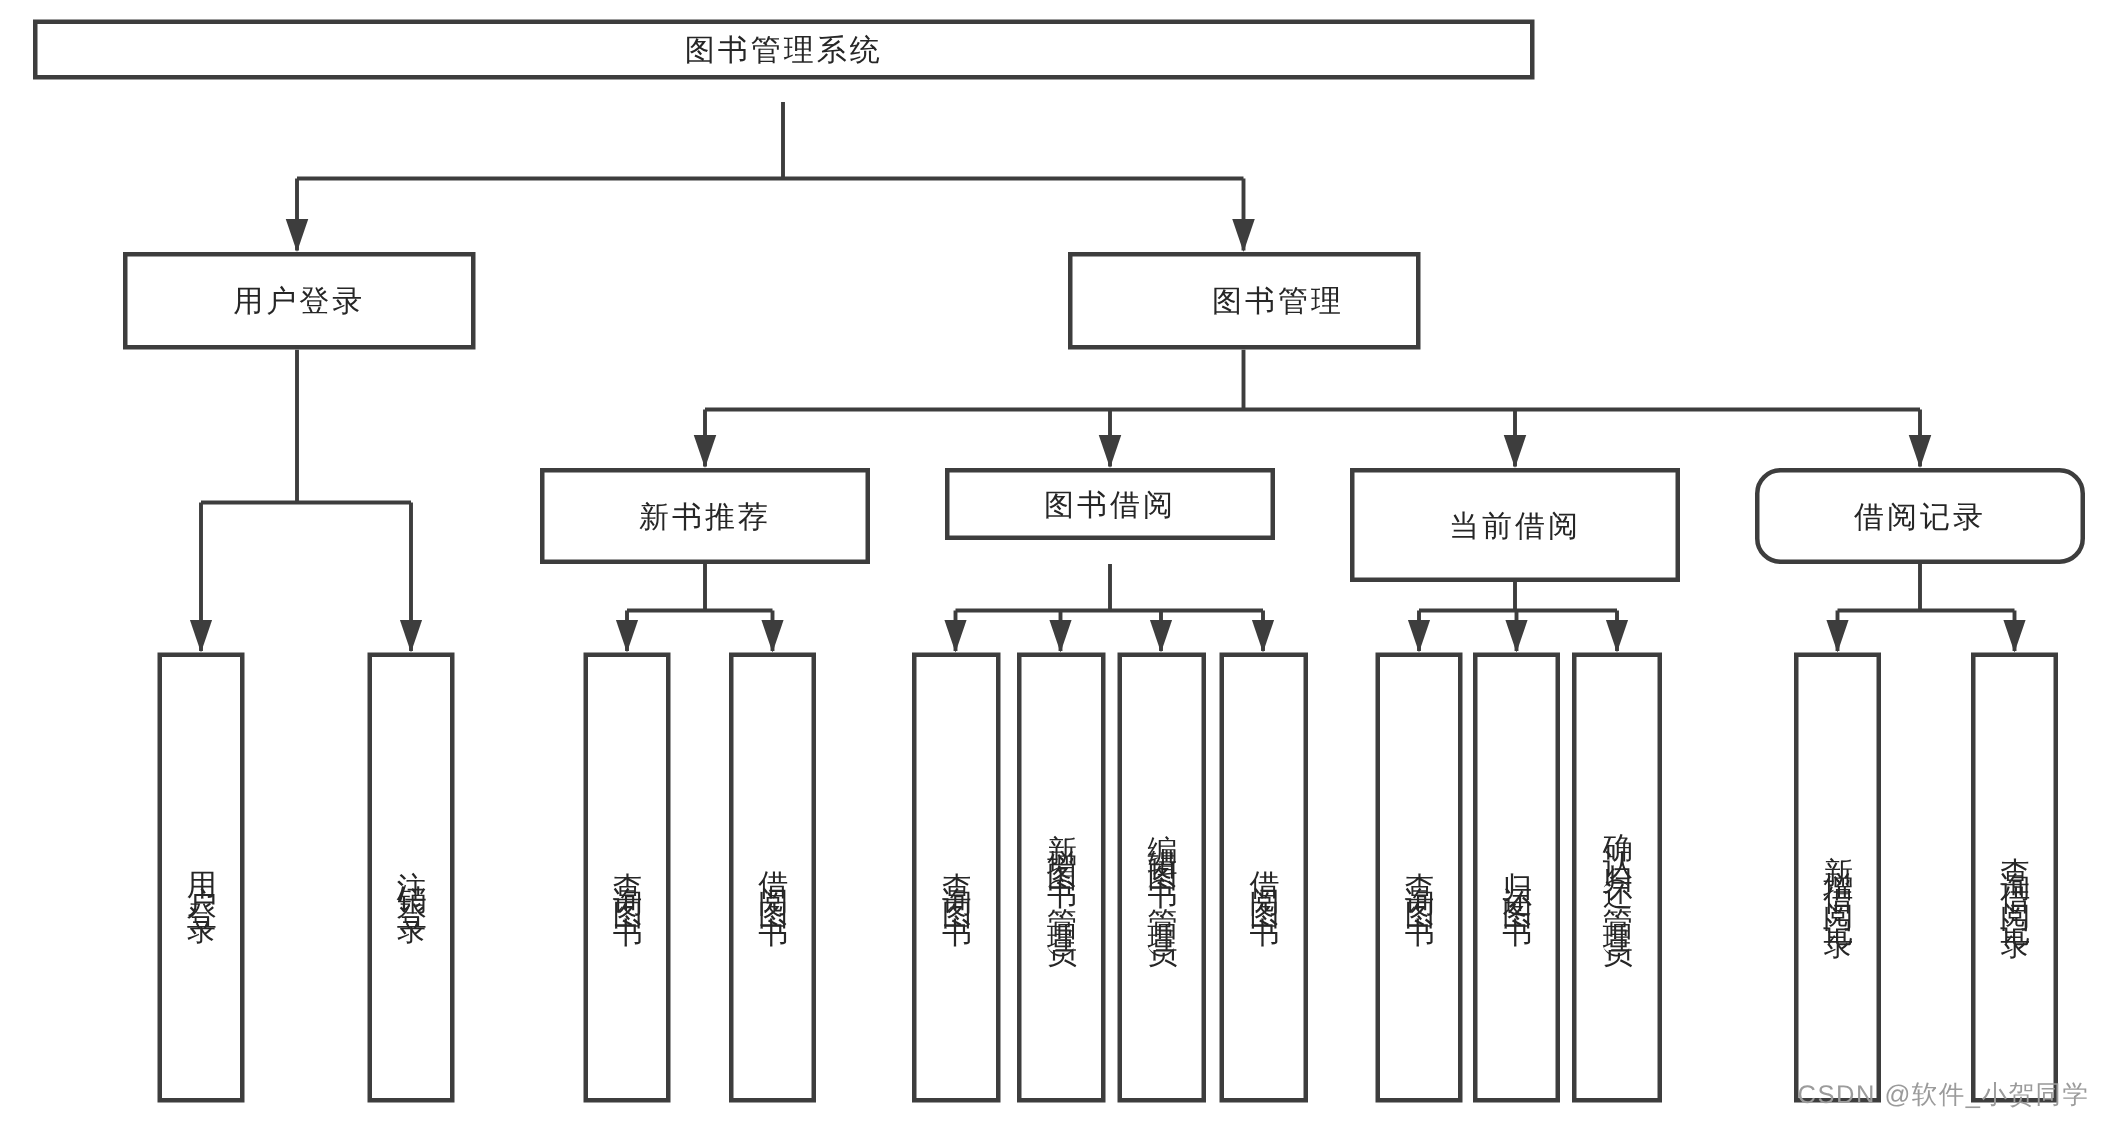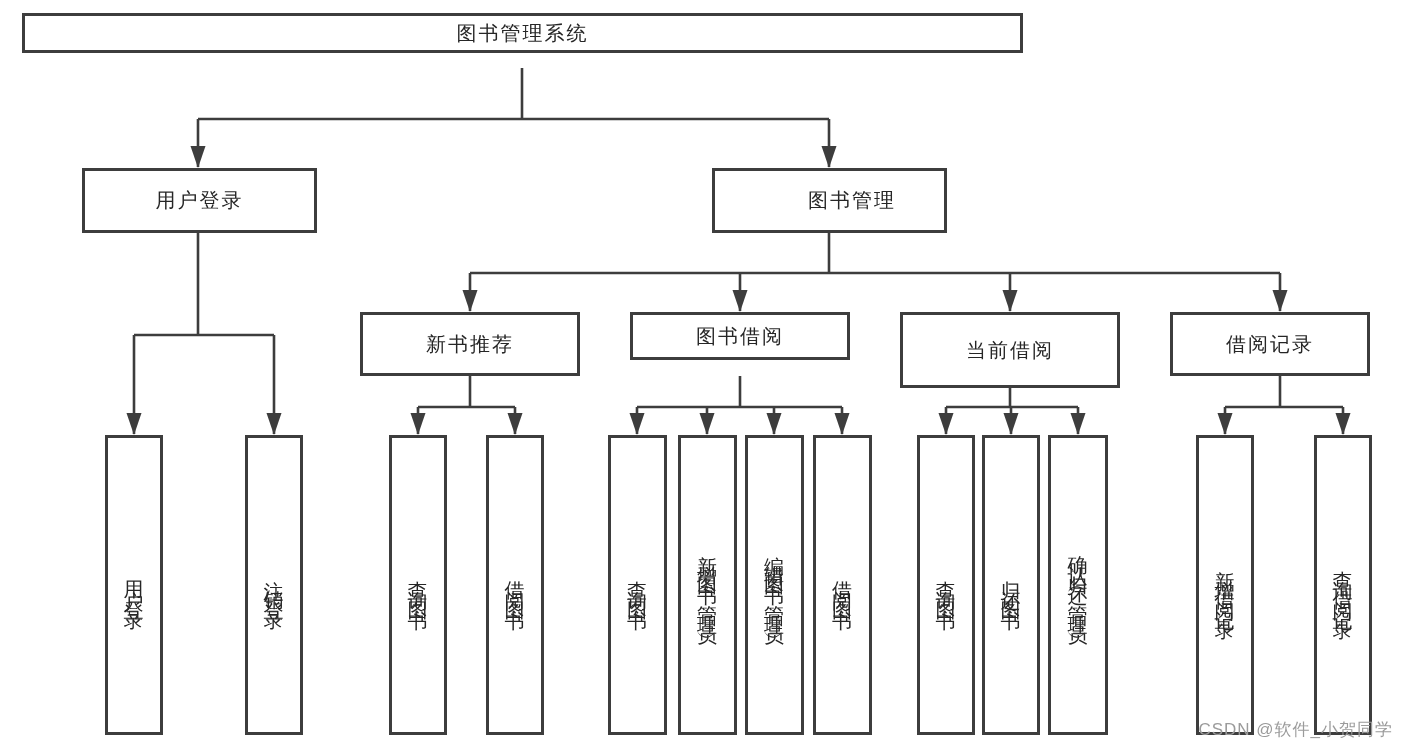--- a/index.html
+++ b/index.html
@@ -111,21 +111,21 @@
 </svg>
 
 <div class="node" style="left:22px; top:13px; width:1001px; height:40px;">图书管理系统</div>
 
 <div class="node" style="left:82px; top:168px; width:235px; height:65px;">用户登录</div>
 <div class="node" style="left:712px; top:168px; width:235px; height:65px;padding-left:45px;">图书管理</div>
 
 <div class="node" style="left:360px; top:312px; width:220px; height:64px;">新书推荐</div>
 <div class="node" style="left:630px; top:312px; width:220px; height:48px;">图书借阅</div>
 <div class="node" style="left:900px; top:312px; width:220px; height:76px;">当前借阅</div>
-<div class="node" style="left:1170px; top:312px; width:200px; height:64px;">借阅记录</div>
+<div class="node" style="left:1170px; top:312px; width:220px; height:64px;border-radius:17px;">借阅记录</div>
 
 <div class="node vnode" style="left:105px; top:435px; width:58px; height:300px;">
   <span>用户登录</span>
 </div>
 <div class="node vnode" style="left:245px; top:435px; width:58px; height:300px;">
   <span>注销登录</span>
 </div>
 
 <div class="node vnode" style="left:389px; top:435px; width:58px; height:300px;">
   <span>查询图书</span>

